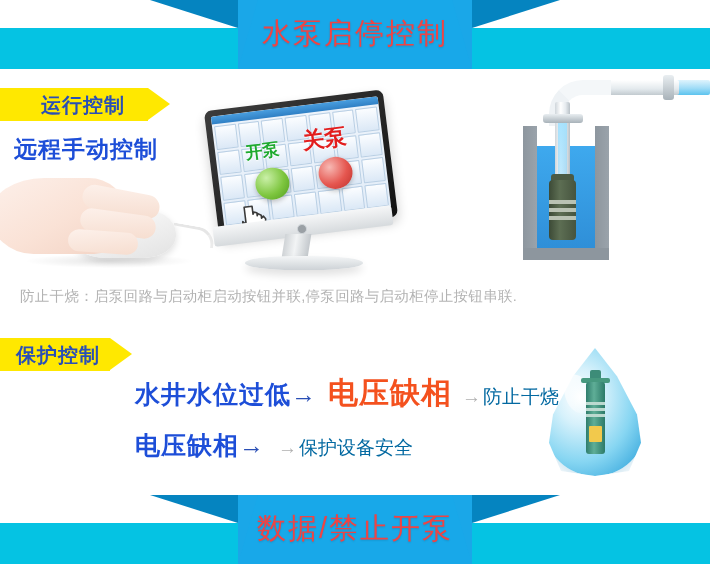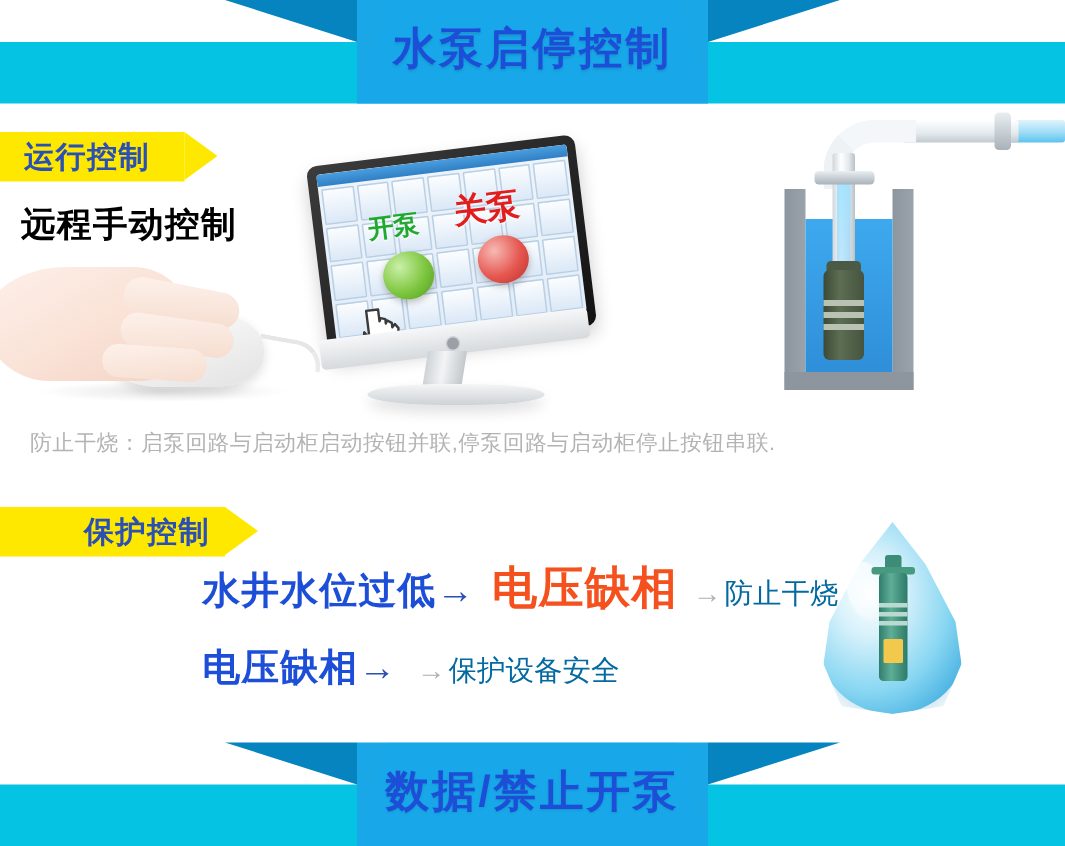--- a/index.html
+++ b/index.html
@@ -21,22 +21,22 @@
   .ribbon .center{
     position:absolute;left:238px;width:234px;height:69px;
     background:var(--blue);
   }
   .ribbon .center-shape{
     position:absolute;left:0;top:0;width:234px;height:69px;
   }
   .ribbon .title{
     position:absolute;left:0;width:710px;
     text-align:center;
-    color:#1d4ed8;
-    font-size:29px;font-weight:bold;
+    color:#ef4444;
+    font-size:29px;font-weight:normal;
     letter-spacing:2px;
     text-shadow:0 1px 2px rgba(0,0,0,.12);
     line-height:1;
   }
 
   
   #top-ribbon{top:0;--cyan:#05c3e3;--blue:#1aa7e8;--dark:#0584c0;}
   #top-ribbon .bar{top:28px;}
   #top-ribbon .center-shape{
     clip-path:polygon(20px 0, 214px 0, 234px 69px, 0 69px);
@@ -83,27 +83,27 @@
     color:#2a4fb5;font-size:20px;font-weight:bold;
     padding-left:16px;letter-spacing:1px;line-height:1;
   }
   .tag .tag-arrow{
     position:absolute;right:-22px;top:0;
     width:0;height:0;
     border-top:16.5px solid transparent;
     border-bottom:16.5px solid transparent;
     border-left:22px solid #ffe800;
   }
-  #tag-run{left:0;top:88px;width:123px;}
-  #tag-protect{left:0;top:338px;width:110px;padding-left:40px;}
+  #tag-run{left:0;top:88px;width:123px;padding-left:25px;}
+  #tag-protect{left:0;top:338px;width:110px;}
 
   
   #remote-manual{
     position:absolute;left:14px;top:138px;
-    color:#000000;font-size:23px;font-weight:bold;
+    color:#1d4ed8;font-size:23px;font-weight:bold;
     letter-spacing:1px;line-height:1;
   }
 
   
   #hand-mouse{position:absolute;left:-6px;top:168px;width:215px;height:105px;}
   #hand-mouse .mouse-body{
     position:absolute;left:78px;top:40px;width:104px;height:50px;
     background:linear-gradient(160deg,#ffffff 0%,#f3f3f3 45%,#e2e2e2 100%);
     border-radius:52px 46px 40px 40px/34px 30px 26px 26px;
     box-shadow:0 3px 7px rgba(0,0,0,.13);

